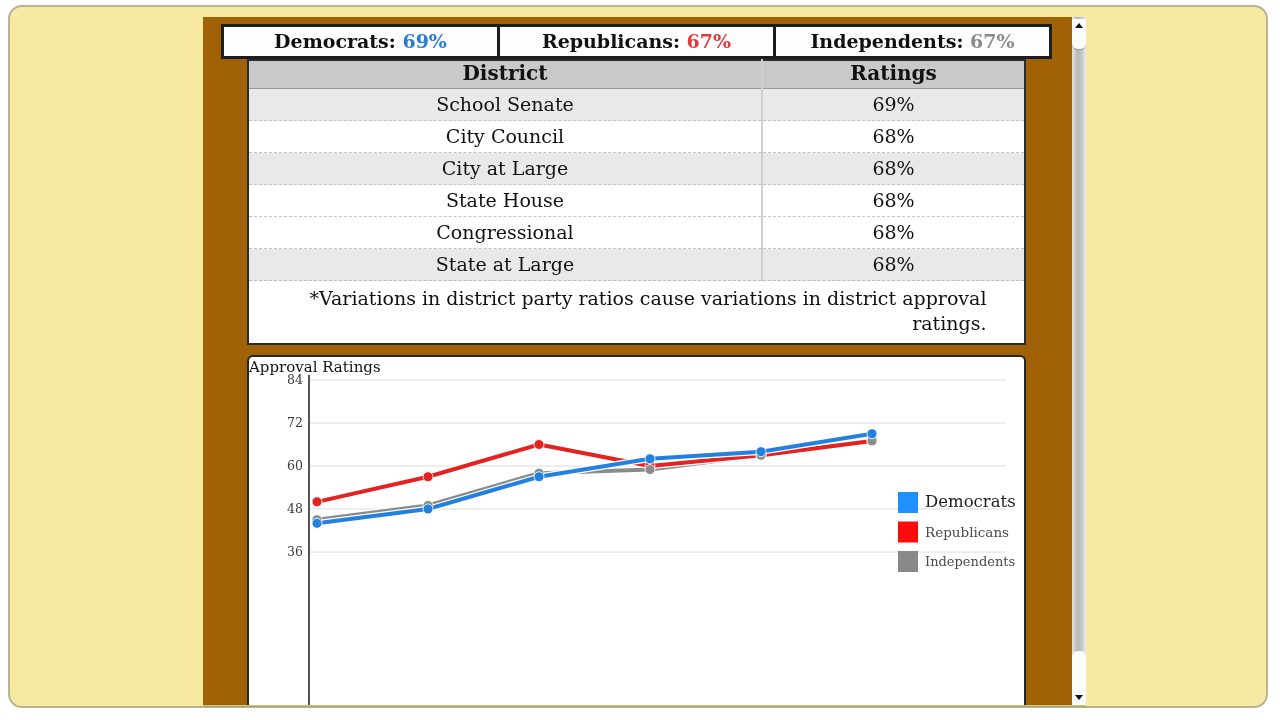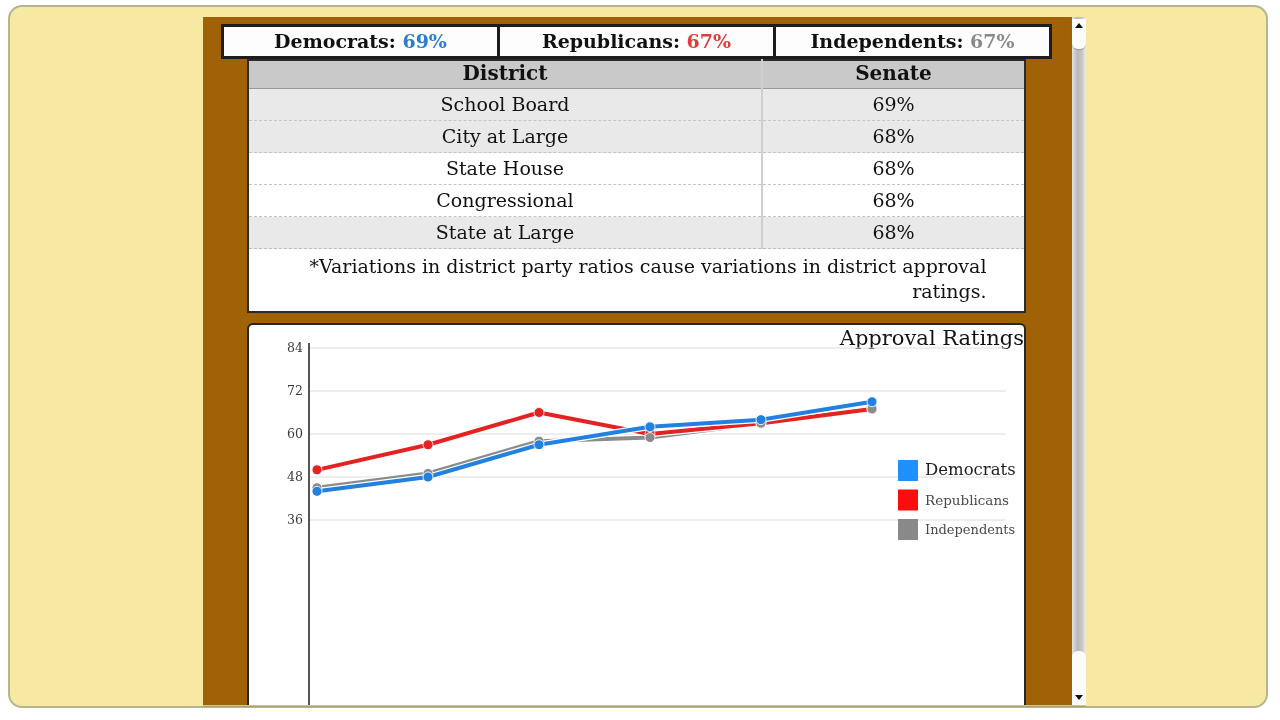--- a/index.html
+++ b/index.html
@@ -27,22 +27,22 @@
   .main-table tr.odd td{background:#e9e9e9;}
   .main-table tr.even td{background:#ffffff;}
   .main-table th + th,.main-table td.rating{border-left:2px solid #cfcfcf;}
   .main-table td.footnote{background:#ffffff;border-top:1px dashed #bdbdbd;
     padding:5px 10px 7px;line-height:1.32;text-align:right;}
   .main-table td.footnote div{max-width:700px;margin:0 auto;}
   
   .chart-box{position:relative;margin:10px 0 0 44px;width:775px;height:400px;
     border:2px solid #262626;border-bottom:none;border-radius:6px 6px 0 0;
     background:#ffffff;overflow:hidden;}
-  .chart-title{position:absolute;left:0;top:1px;width:100%;text-align:right;
-    font-size:21px;color:#131313;}
+  .chart-title{position:absolute;left:0;top:1px;width:100%;text-align:left;
+    font-size:15px;color:#131313;}
   .chart-box svg{position:absolute;left:0;top:0;}
   
   .scrollbar{position:absolute;right:0;top:0;width:14px;height:100%;
     background:linear-gradient(to right,#e3e3e3,#b9b9b9 38%,#c6c6c6 70%,#ededed);}
   .sb-up{position:absolute;top:2px;left:0;width:14px;height:30px;background:#fcfcfc;
     border-radius:0 0 6px 6px;box-shadow:0 1px 1px rgba(0,0,0,.2);}
   .sb-up .tri{position:absolute;left:3px;top:4px;width:0;height:0;
     border-left:4px solid transparent;border-right:4px solid transparent;
     border-bottom:5px solid #111;}
   .sb-down{position:absolute;bottom:0;left:0;width:14px;height:54px;background:#fcfcfc;
@@ -74,27 +74,31 @@
         </td>
       </tr>
     </tbody>
       </table>
 
 
     <table class="main-table">
       <thead>
         <tr>
           <th>District</th>
-          <th>Senate</th>
+          <th>Ratings</th>
         </tr>
       </thead>
       <tbody id="ratings-tbody">
           <tr class="odd">
-            <td>School Board</td>
+            <td>School Senate</td>
             <td class="rating">69%</td>
+          </tr>
+          <tr class="even">
+            <td>City Council</td>
+            <td class="rating">68%</td>
           </tr>
           <tr class="odd">
             <td>City at Large</td>
             <td class="rating">68%</td>
           </tr>
           <tr class="even">
             <td>State House</td>
             <td class="rating">68%</td>
           </tr>
           <tr class="even">

